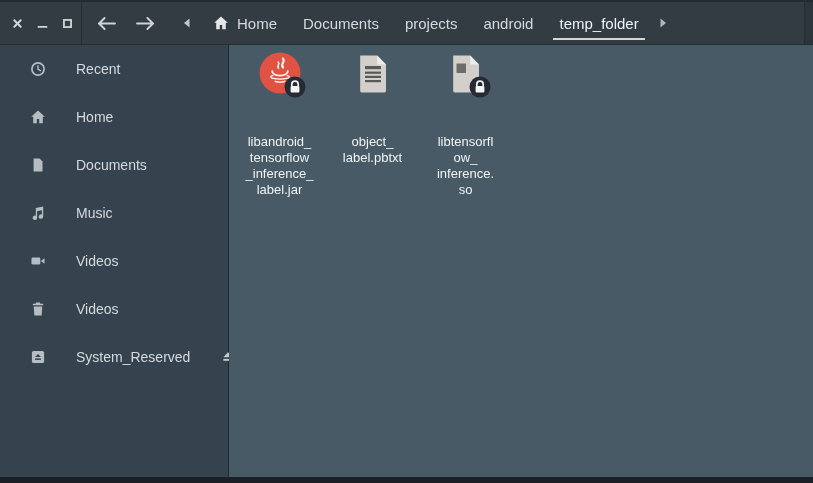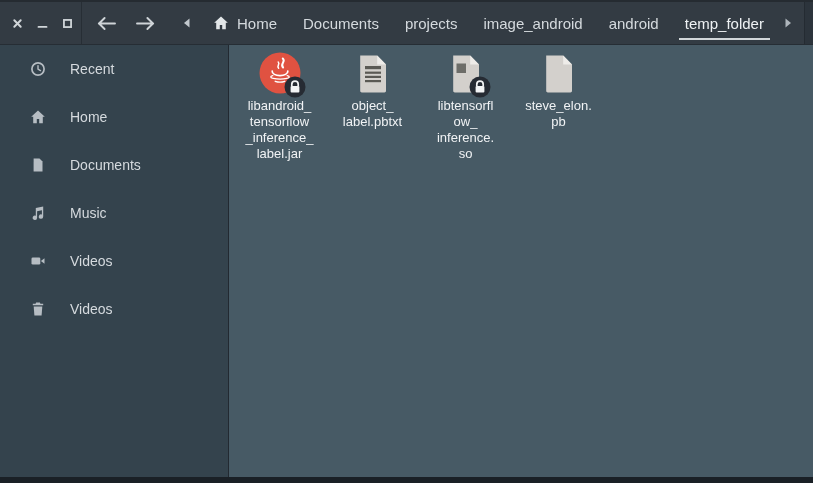--- a/index.html
+++ b/index.html
@@ -29,28 +29,28 @@
   .crumb.active{font-weight:normal;color:var(--active_crumb_text,#eff2f4);}
   .crumb.active::after{content:"";position:absolute;left:7px;right:7px;
     bottom:4px;height:2px;background:var(--active_crumb_underline,#d2d7da);}
   .tb-right-strip{margin-left:auto;width:8px;height:100%;
     background:#2c343c;border-left:1px solid #242b32;}
   
   .body{flex:1;display:flex;min-height:0;}
   .sidebar{width:229px;flex:none;background:var(--sidebar_bg,#34434d);
     border-right:1px solid #222931;box-sizing:border-box;}
   .side-item{height:48px;display:flex;align-items:center;padding-left:30px;
-    color:var(--sidebar_text,#d5dade);font-size:14px;gap:24px;}
+    color:var(--sidebar_text,#d5dade);font-size:14px;gap:30px;}
   .side-icon{width:16px;height:16px;display:flex;color:var(--sidebar_icon,#b6bdc3);}
   .eject{margin-left:auto;margin-right:22px;background:none;border:none;
     padding:0;width:16px;height:16px;color:#c3c9cd;display:flex;}
   
   .files{flex:1;background:var(--main_bg,#475a65);padding:7px 0 0 4px;
     display:flex;align-items:flex-start;}
-  .file{width:93px;display:flex;flex-direction:column;align-items:center;}
+  .file{width:93px;display:flex;flex-direction:column;align-items:center;gap:36px;}
   .file-icon{height:42px;display:flex;align-items:flex-end;position:relative;}
   .lock-badge{position:absolute;bottom:-4px;line-height:0;}
   .file-label{font-size:13px;line-height:16px;text-align:center;margin-top:4px;
     color:var(--file_label_text,#f1f3f5);}
   .bottom-edge{height:6px;flex:none;background:var(--window_border,#1a2026);}
   svg{display:block;}
 </style>
 </head>
 <body>
 
@@ -116,24 +116,20 @@
         <button class="crumb">
 
     <span class="crumb-label">Documents</span>
   </button>
         <button class="crumb">
 
     <span class="crumb-label">projects</span>
   </button>
         <button class="crumb">
 
-    <span class="crumb-label">image_android</span>
-  </button>
-        <button class="crumb">
-
     <span class="crumb-label">android</span>
   </button>
         <button class="crumb active">
 
     <span class="crumb-label">temp_folder</span>
   </button>
       </nav>
 
     <button class="scroll-btn right">
       <span>
@@ -197,20 +193,36 @@
   </div>
         <div class="side-item">
     <span class="side-icon">
             <svg width="16" height="16" viewBox="0 0 16 16">
               <path d="M6.1 1.6h3.8l.5 1.1h2.8v1.6H2.8V2.7h2.8z" fill="currentColor"></path>
               <path d="M3.7 5.6h8.6l-.7 8.8H4.4z" fill="currentColor"></path>
             </svg>
           </span>
     <span class="side-label">Videos</span>
 
+  </div>
+        <div class="side-item">
+    <span class="side-icon">
+            <svg width="16" height="16" viewBox="0 0 16 16">
+              <rect x="1.9" y="1.9" width="12.2" height="12.2" rx="1.7" fill="currentColor"></rect>
+              <path d="M8 4.9l2.9 3.2H5.1z" fill="#34434d"></path>
+              <rect x="5.1" y="9.4" width="5.8" height="1.5" fill="#34434d"></rect>
+            </svg>
+          </span>
+    <span class="side-label">System_Reserved</span>
+    <button class="eject">
+            <svg width="16" height="16" viewBox="0 0 16 16">
+              <path d="M8 3.2l4.6 5H3.4z" fill="currentColor"></path>
+              <rect x="3.4" y="9.9" width="9.2" height="1.9" fill="currentColor"></rect>
+            </svg>
+          </button>
   </div>
       </aside>
     <main class="files">
         <div class="file">
     <div class="file-icon">
             <svg width="42" height="42" viewBox="0 0 42 42">
               <circle cx="21" cy="21" r="20.5" fill="#e05241"></circle>
               <g fill="none" stroke="#fff" stroke-linecap="round">
                 <path d="M23.8 6.5c3.6 3.2-3.4 5.2.3 9" stroke-width="2"></path>
                 <path d="M19.2 10c2.4 2.2-2 3.4.4 6.2" stroke-width="1.5"></path>
@@ -265,29 +277,17 @@
               </svg>
             </span>
           </div>
     <div class="file-label">
             <div>libtensorfl</div>
             <div>ow_</div>
             <div>inference.</div>
             <div>so</div>
           </div>
   </div>
-        <div class="file">
-    <div class="file-icon">
-            <svg width="32" height="40" viewBox="0 0 32 40">
-              <path d="M3.2 1.6h17L29 10.4v26.4c0 .9-.7 1.6-1.6 1.6H4.8c-.9 0-1.6-.7-1.6-1.6z" fill="#d3d0cc"></path>
-              <path d="M20.2 1.6 29 10.4h-8.8z" fill="#eeece9"></path>
-            </svg>
-          </div>
-    <div class="file-label">
-            <div>steve_elon.</div>
-            <div>pb</div>
-          </div>
-  </div>
       </main>
   </div>
 
   <div class="bottom-edge"></div>
 </div>
 
 </body></html>

